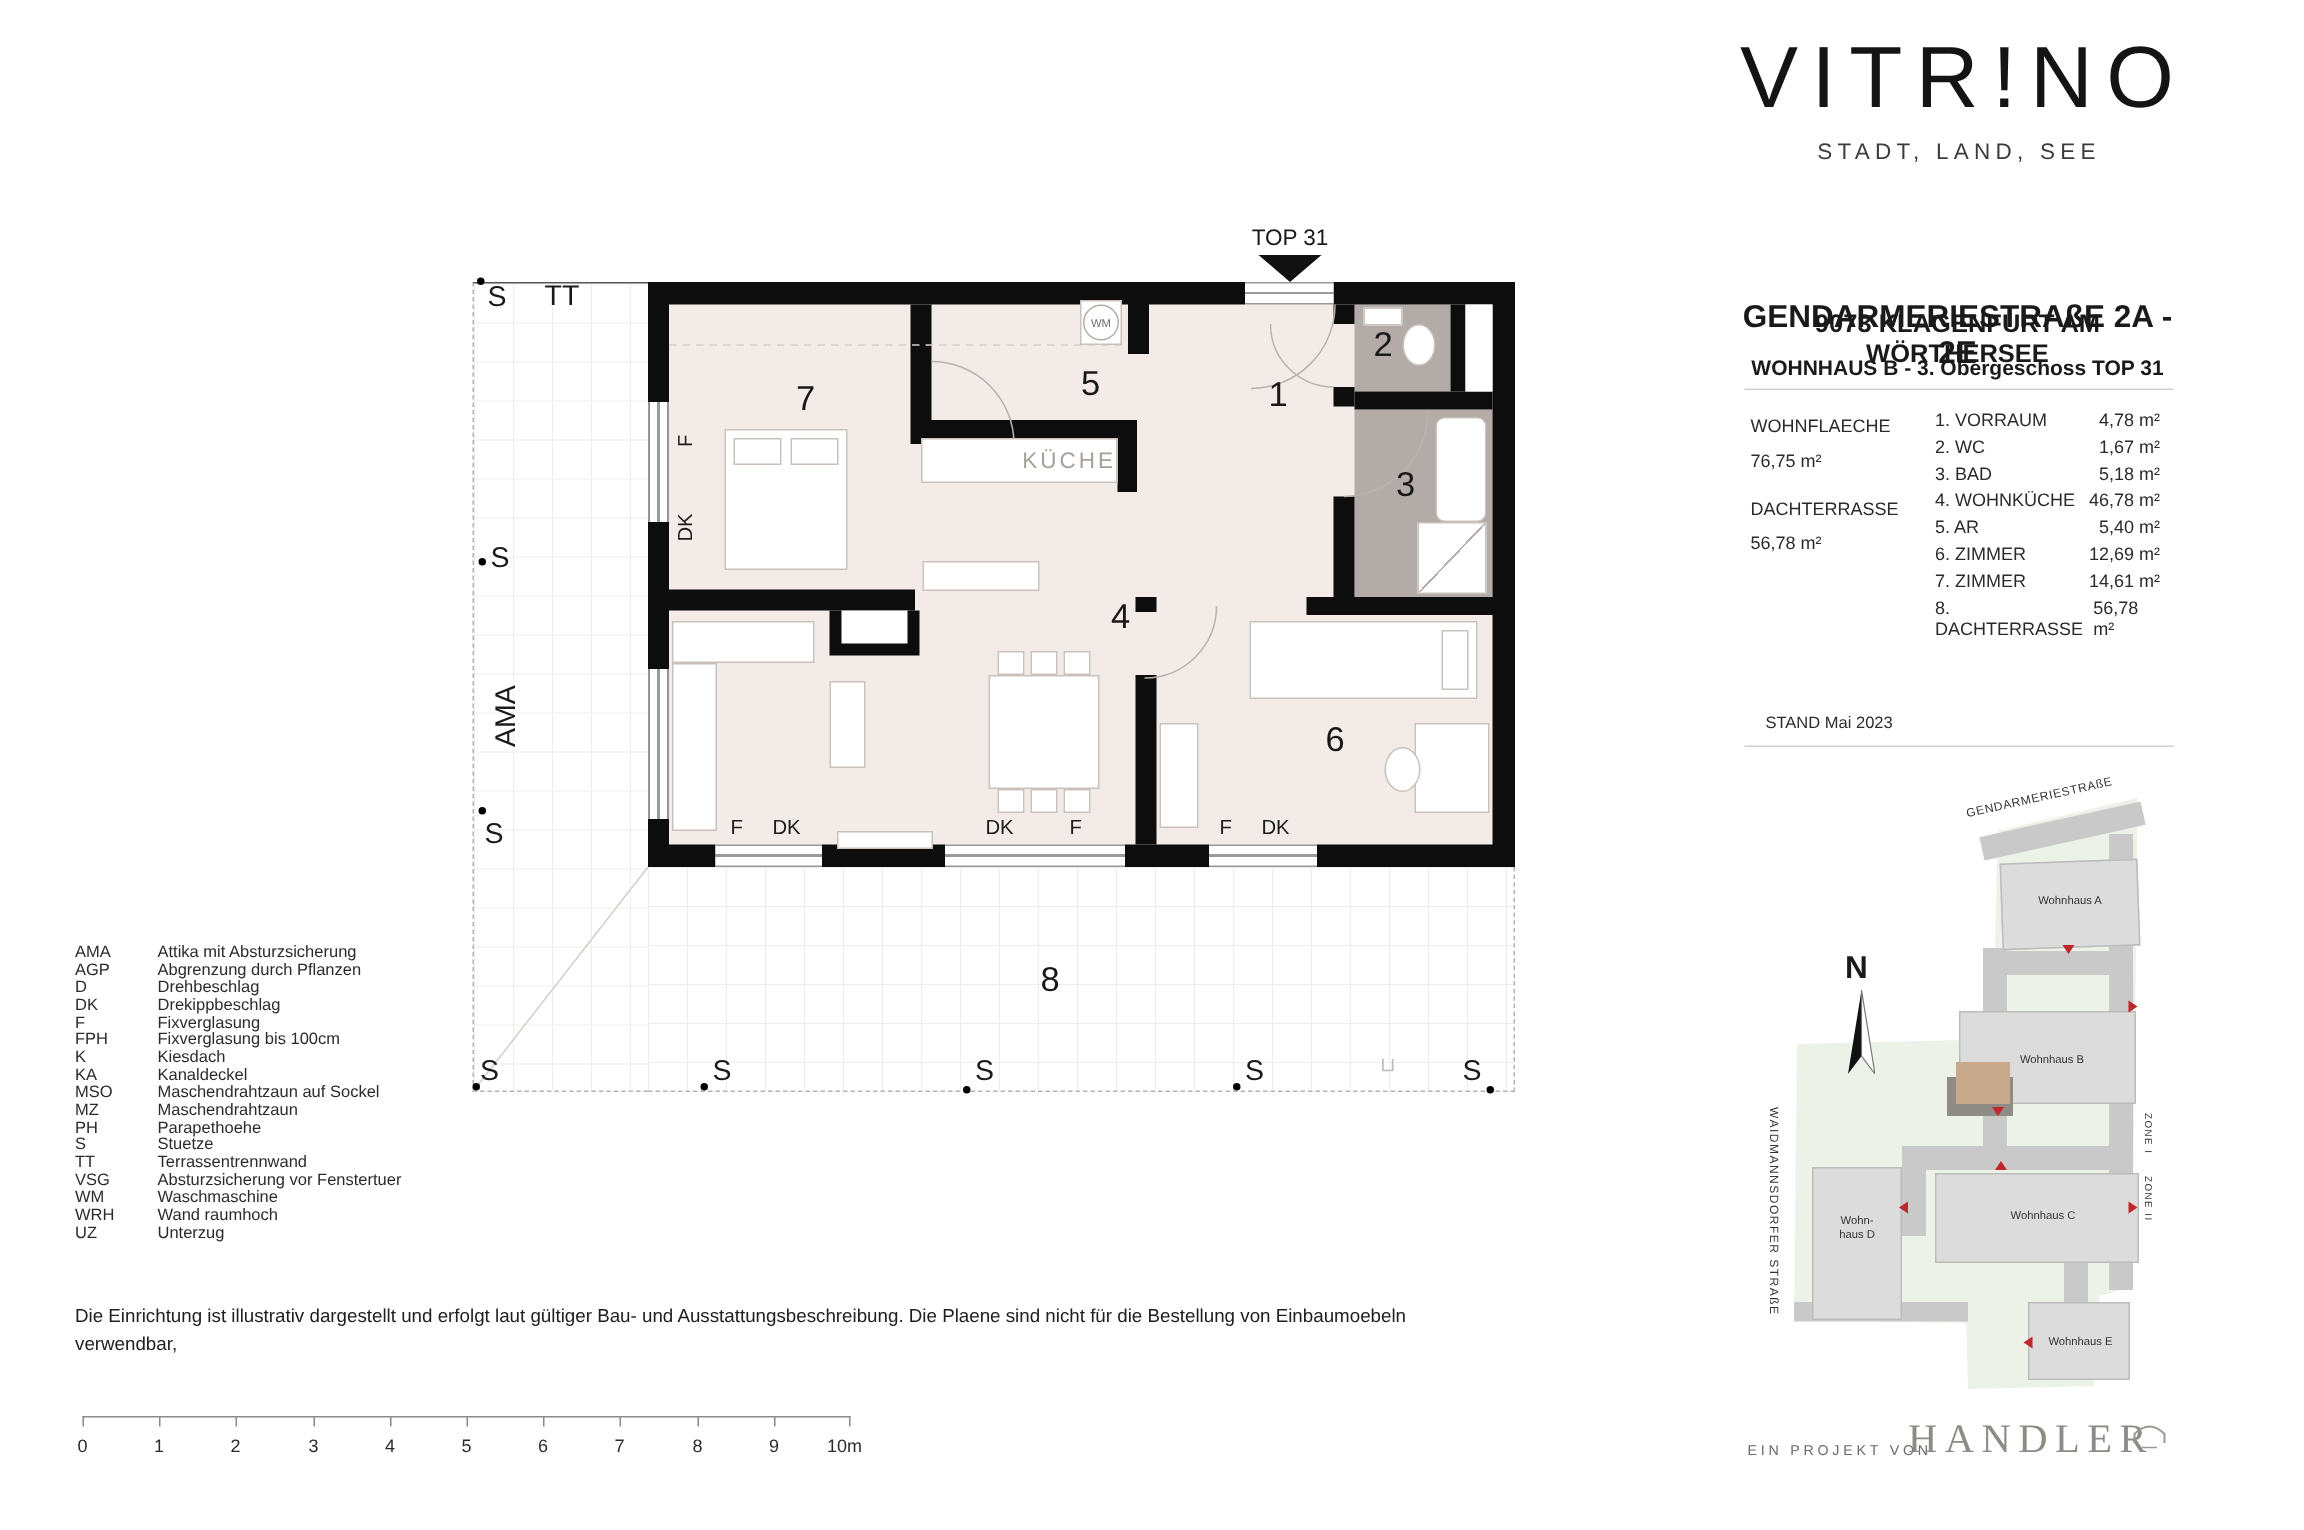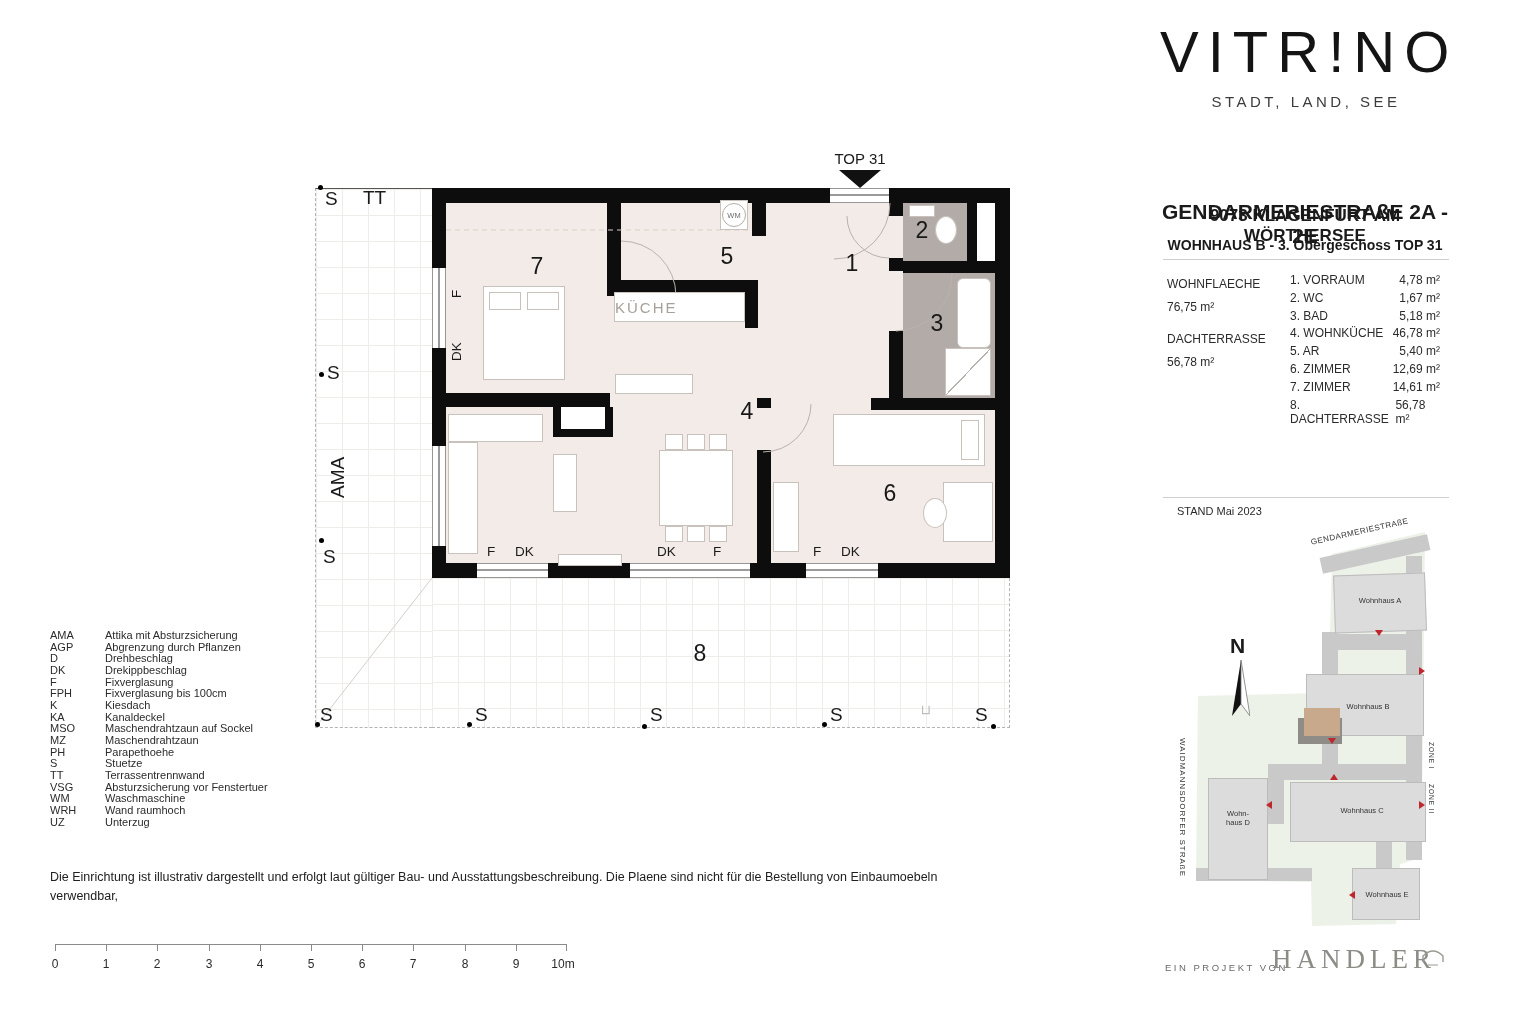--- a/index.html
+++ b/index.html
@@ -19,21 +19,21 @@
   .winh{position:absolute;box-sizing:border-box;border-top:1px solid #979797;border-bottom:1px solid #979797;
         background:linear-gradient(to bottom,#fff 0 42%,#9a9a9a 42% 56%,#fff 56% 100%)}
   .winv{position:absolute;box-sizing:border-box;border-left:1px solid #979797;border-right:1px solid #979797;
         background:linear-gradient(to right,#fff 0 42%,#9a9a9a 42% 56%,#fff 56% 100%)}
   .rn{position:absolute;transform:translate(-50%,-50%);font-size:23px;color:#181818}
   .pl{position:absolute;font-size:13.5px;color:#1a1a1a}
   .plr{position:absolute;font-size:13.5px;color:#1a1a1a;transform:rotate(-90deg);transform-origin:0 0;white-space:nowrap}
   .slbl{position:absolute;font-size:19px;color:#1a1a1a}
   .dot{position:absolute;width:5px;height:5px;background:#000;border-radius:50%}
   .tri-down{position:absolute;width:0;height:0;border-left:21px solid transparent;border-right:21px solid transparent;border-top:18px solid #111}
-  #kueche-counter{font-size:15px;letter-spacing:2px;color:#a8a09a;display:flex;align-items:center;justify-content:flex-start}
+  #kueche-counter{font-size:15px;letter-spacing:2px;color:#a8a09a;display:flex;align-items:center;justify-content:flex-end}
   #wm-box{display:flex;align-items:center;justify-content:center}
   #wm-circle{width:22px;height:22px;border:1px solid #b5ada8;border-radius:50%;font-size:7.5px;color:#6d6d6d;
              display:flex;align-items:center;justify-content:center}
   
   #logo{position:absolute;left:1160px;top:18px;width:292px;text-align:center}
   #logo .word{font-size:58px;font-weight:200;letter-spacing:9px;color:#141414;white-space:nowrap}
   #logo .tag{font-size:15px;letter-spacing:3.5px;color:#3c3c3c;margin-top:8px}
   .hdr{position:absolute;left:1158px;width:294px;text-align:center;font-weight:bold}
   .hrule{position:absolute;left:1163px;width:286px;height:1px;background:#cfcfcf}
   .sumlbl{font-size:12px;color:#2b2b2b}
@@ -110,21 +110,21 @@
   <div class="room-row">
       <span><span>7.</span> <span>ZIMMER</span></span>
       <span>14,61 m²</span>
     </div>
   <div class="room-row">
       <span><span>8.</span> <span>DACHTERRASSE</span></span>
       <span>56,78 m²</span>
     </div>
 </div>
 
-<div class="abs" style="left:1177px;top:505px;font-size:11px;color:#2b2b2b">STAND Mai 2023</div>
+<div class="abs" style="left:1177px;top:476px;font-size:11px;color:#2b2b2b">STAND Mai 2023</div>
 <div class="hrule" style="top:497px"></div>
 
 <div id="plan">
 
   <div class="terr" style="left:0;top:42px;width:117px;height:540px;border-top:1px solid #555;border-left:1px dashed #b3b3b3;border-bottom:1px dashed #b3b3b3"></div>
   <div class="terr" style="left:117px;top:432px;width:578px;height:150px;border-bottom:1px dashed #b3b3b3;border-right:1px dashed #b3b3b3"></div>
 
   <div class="floor" style="left:131px;top:57px;width:549px;height:360px"></div>
 
   <div class="wet" style="left:588px;top:57px;width:64px;height:58px"></div>

